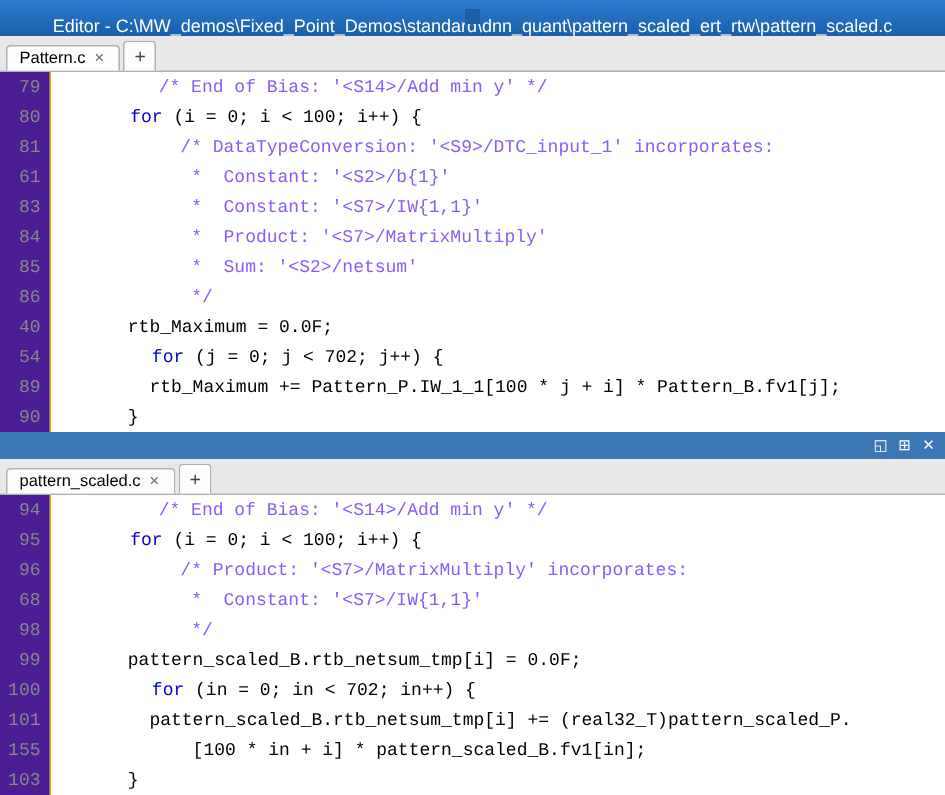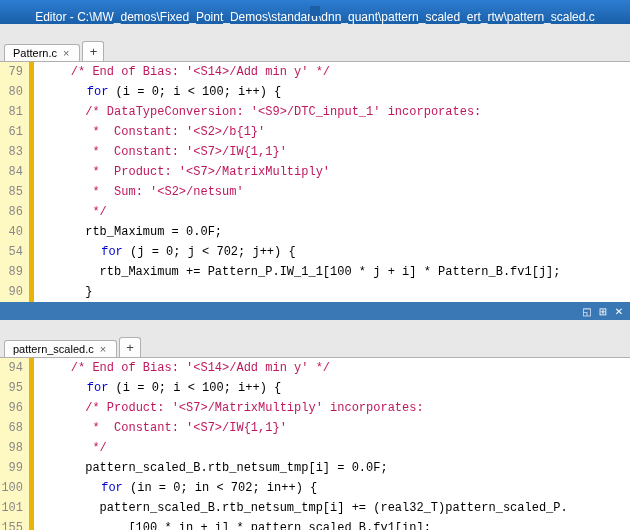--- a/index.html
+++ b/index.html
@@ -61,21 +61,21 @@
     align-items:center;
     justify-content:center;
     cursor:pointer;
   }
   .tab-bar {
     display: flex;
     align-items: flex-end;
     background: #e8e8e8;
     border-bottom: 1px solid #b0b0b0;
     padding: 3px 4px 0 4px;
-    height: 38px;
+    height: 24px;
     gap: 2px;
   }
   .tab {
     background: #fdfdfd;
     border: 1px solid #b0b0b0;
     border-bottom: none;
     border-radius: 3px 3px 0 0;
     padding: 2px 10px 2px 8px;
     font-size: 11px;
     display: flex;
@@ -105,36 +105,36 @@
   .code-area {
     display:flex;
     font-family: Consolas, "Courier New", monospace;
     font-size: 12px;
     line-height: 20px;
     background: #fff;
     overflow: hidden;
   }
   .gutter {
     width: 34px;
-    background: #fef9c3;
+    background: #4c1d95;
     color: #888;
     text-align: right;
     padding-right: 6px;
-    border-right: 5px solid #eab308;
+    border-right: 1px solid #eab308;
     user-select: none;
   }
   .gutter div { height: 20px; }
   .code {
     padding-left: 8px;
     white-space: pre;
     flex: 1;
     overflow: hidden;
   }
   .code div { height: 20px; }
-  .c-comment { color: #be185d; }
+  .c-comment { color: #8b5cf6; margin-left: 35px; }
   .c-kw { color: #0000cc; margin-left: 16px; }
 </style>
 </head>
 <body>
 
 <div class="title-bar">
   <span class="icon"></span>
   <span>Editor - C:\MW_demos\Fixed_Point_Demos\standard\dnn_quant\pattern_scaled_ert_rtw\pattern_scaled.c</span>
 </div>
 

